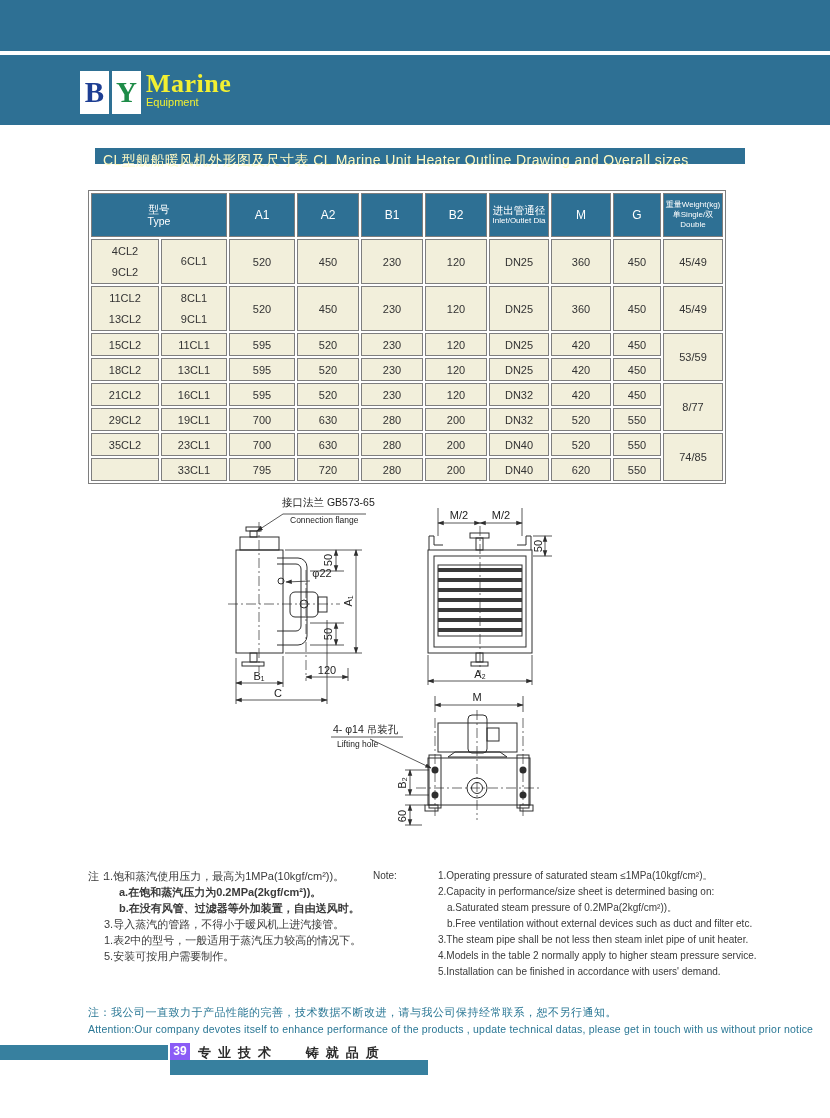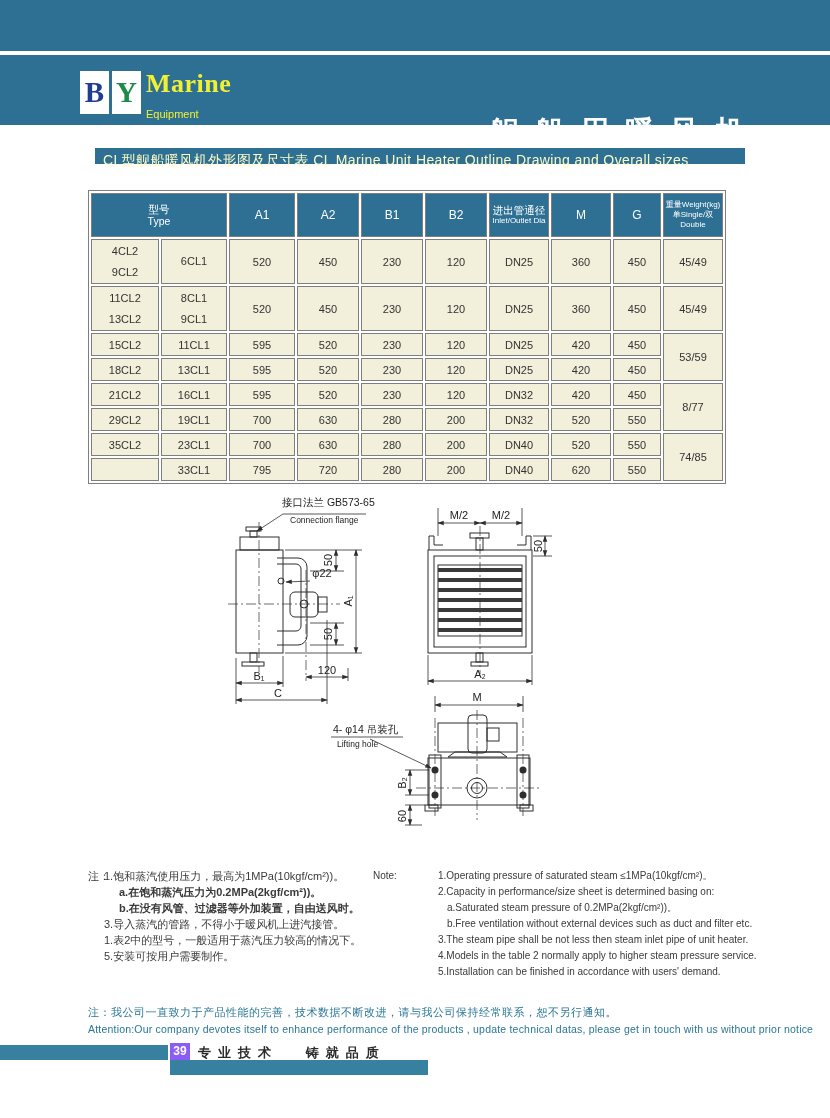--- a/index.html
+++ b/index.html
@@ -16,23 +16,23 @@
   
   .top-strip{position:absolute;top:0;left:0;width:830px;height:51px;background:var(--blue);}
   .header-band{position:absolute;top:55px;left:0;width:830px;height:70px;background:var(--blue);}
   .logo{position:absolute;left:80px;top:16px;display:flex;align-items:flex-start;}
   .logo-sq{width:29px;height:43px;background:#fff;display:flex;align-items:center;justify-content:center;
            font-family:"Liberation Serif",serif;font-weight:bold;font-size:29px;}
   .logo-sq.b{color:#1d3e93;margin-right:3px;}
   .logo-sq.y{color:#1e8c48;}
   .logo-text{margin-left:5px;color:#f2f032;}
   .logo-marine{font-family:"Liberation Serif",serif;font-weight:bold;font-size:26px;line-height:26px;letter-spacing:0.5px;}
-  .logo-equip{font-size:11px;line-height:11px;margin-top:12px;}
+  .logo-equip{font-size:11px;line-height:11px;margin-top:0;}
   .header-title{position:absolute;right:84px;top:62px;color:#fff;}
-  .title-row{display:flex;align-items:flex-end;}
+  .title-row{display:flex;align-items:flex-end;margin-top:48px;}
   .cl-code{font-size:22px;line-height:1;margin-right:9px;margin-bottom:1px;}
   .cn-big{font-size:29px;font-weight:bold;line-height:1;letter-spacing:16px;margin-right:-16px;white-space:nowrap;}
   .en-sub{font-size:15.5px;margin-top:4px;margin-left:37px;letter-spacing:0.6px;}
 
   
   .title-bar{position:absolute;top:148px;left:95px;width:650px;height:16px;background:var(--blue);
              color:#fef9c3;font-size:14px;line-height:24px;padding-left:8px;box-sizing:border-box;
              letter-spacing:0.4px;white-space:nowrap;}
 
   

